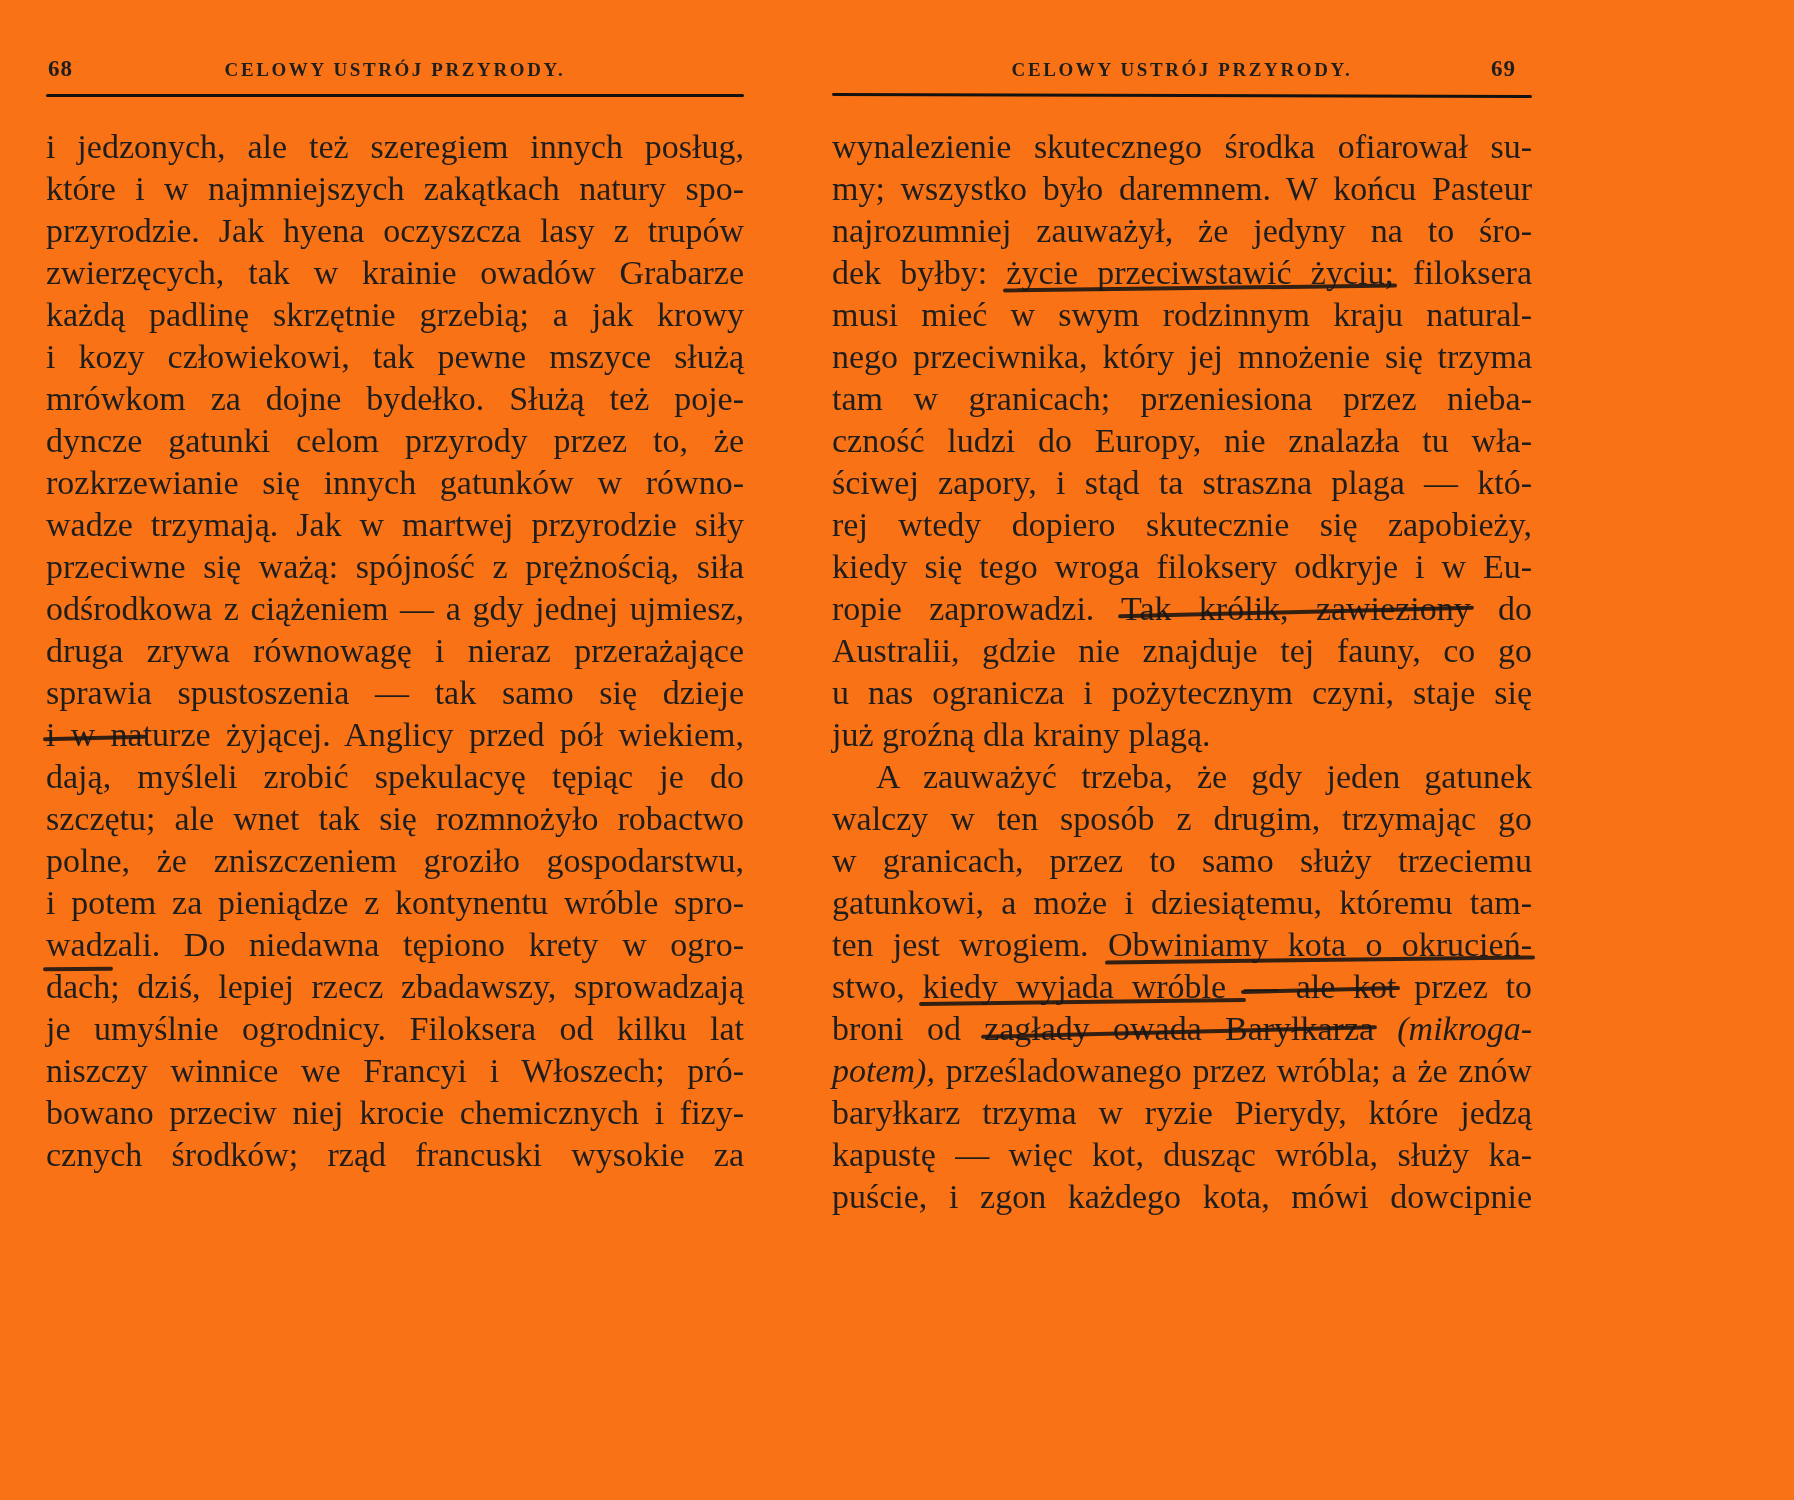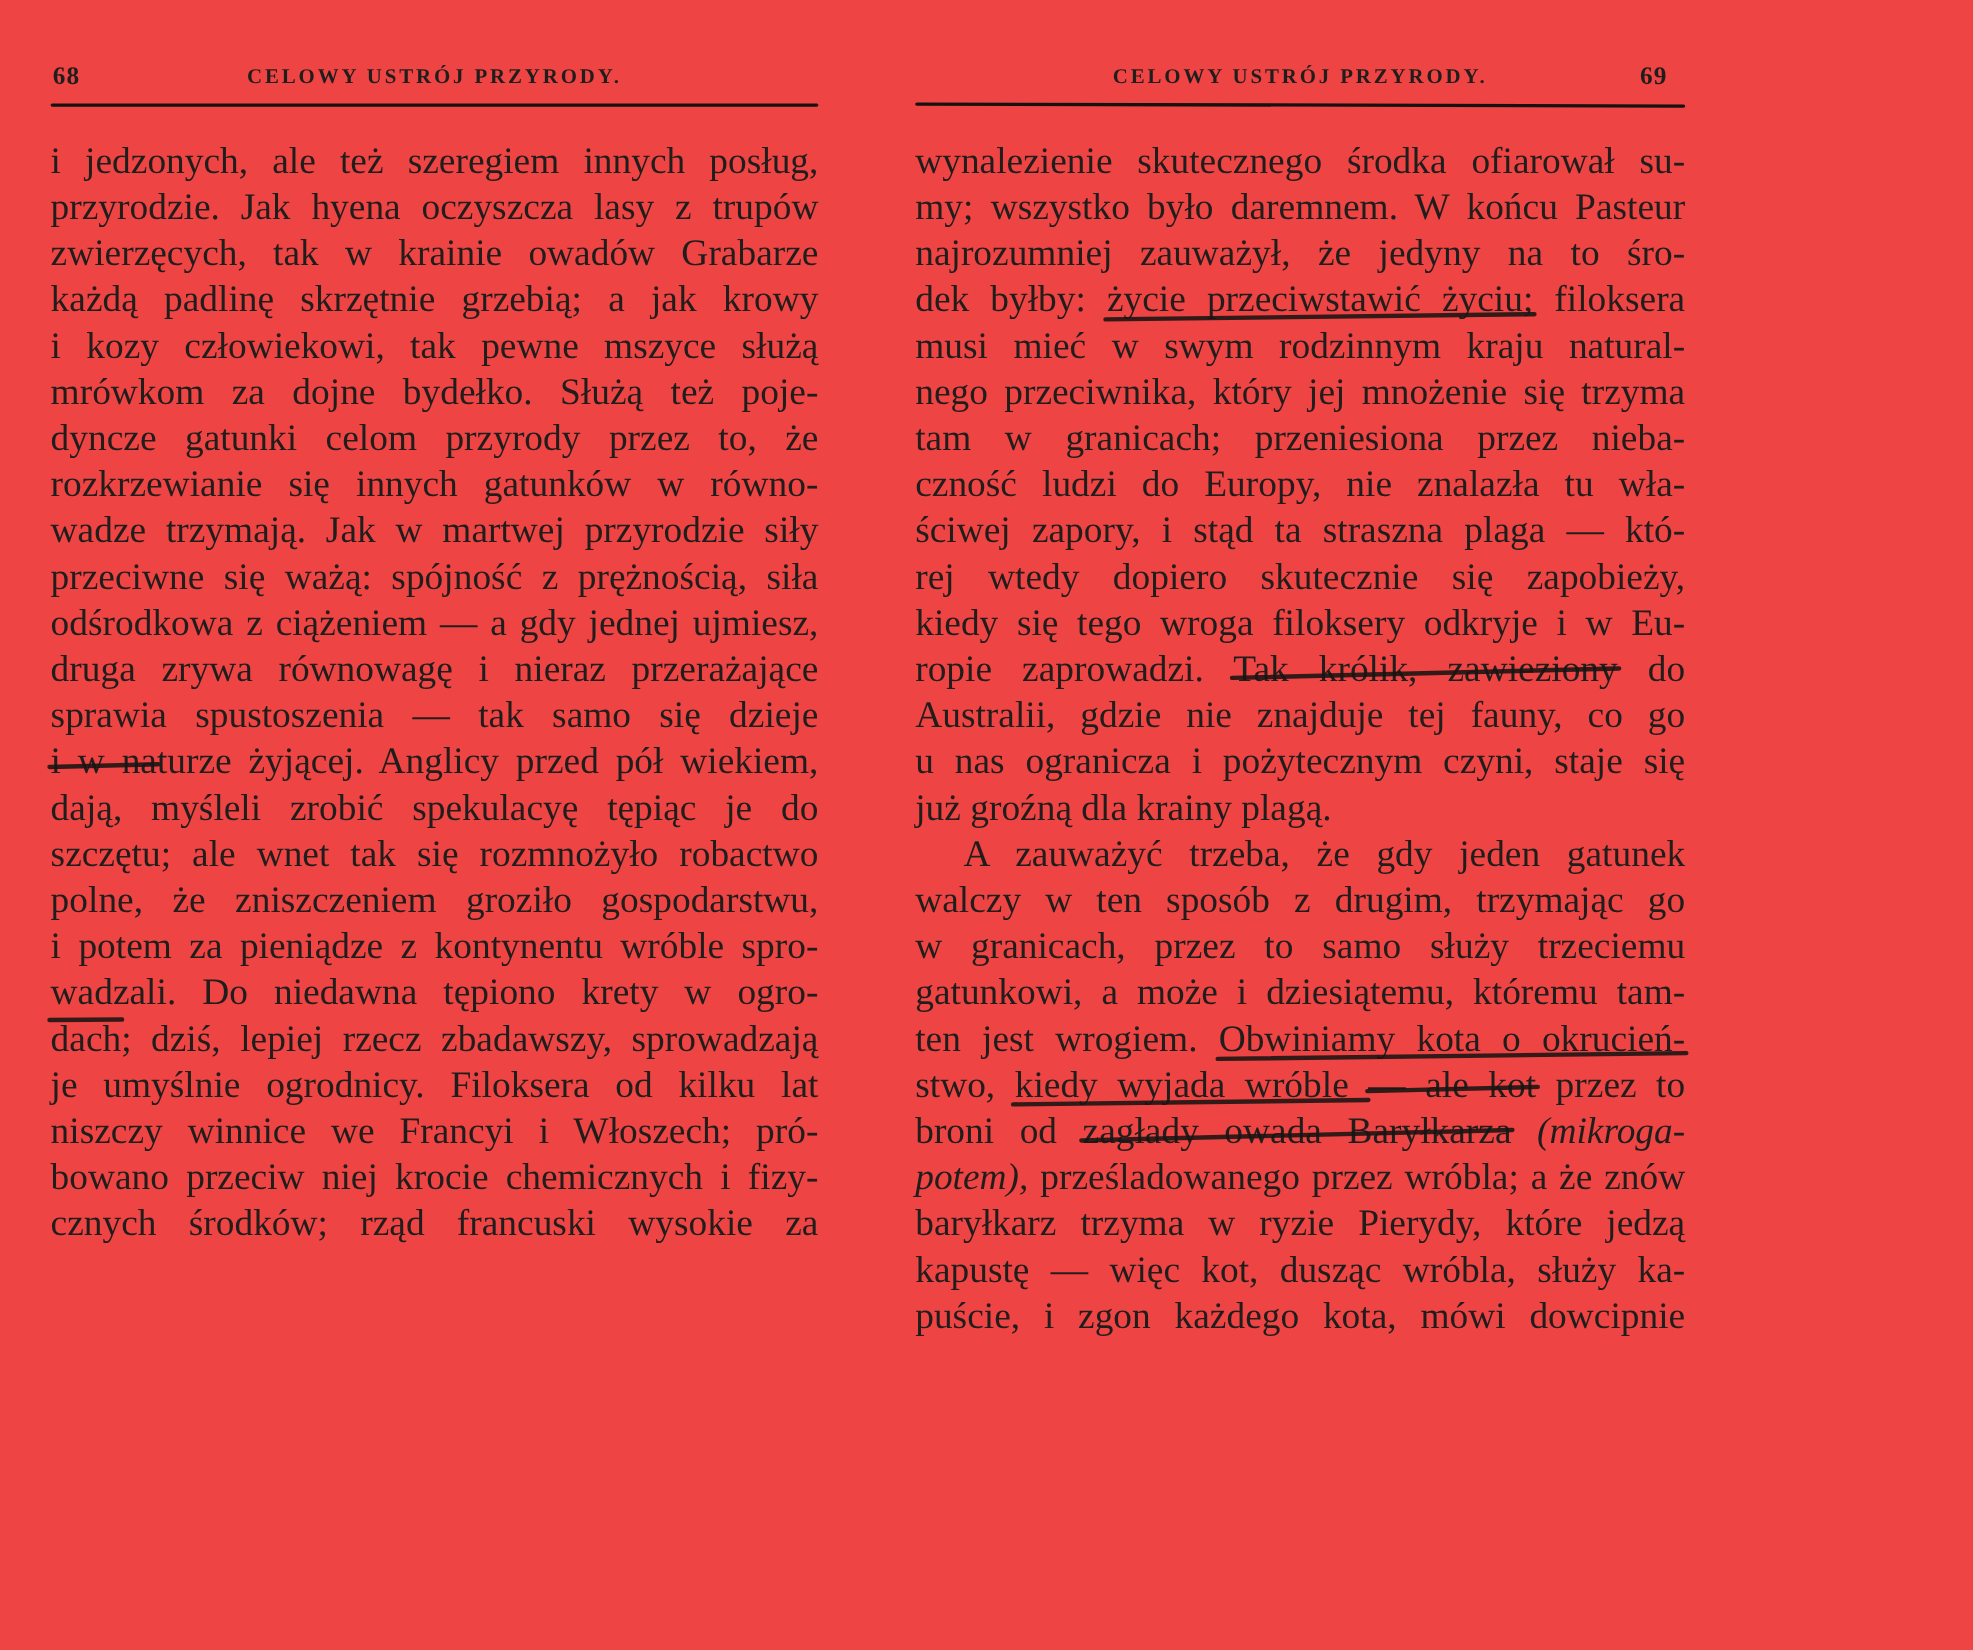--- a/index.html
+++ b/index.html
@@ -4,21 +4,21 @@
 <style>
   * { margin:0; padding:0; box-sizing:border-box; }
   html,body { width:1794px; height:1500px; }
   body {
     background:#ffffff;
     font-family:"Liberation Serif","DejaVu Serif",serif;
     color:#201e1c;
     position:relative;
     overflow:hidden;
   }
-  .spread { position:absolute; inset:0; background:#ef4444; }
+  .spread { position:absolute; inset:0; background:#f97316; }
   .page { position:absolute; top:0; height:100%; }
   .page-left  { left:46px;  width:698px; }
   .page-right { left:832px; width:700px; }
 
   .page-head { position:relative; margin-top:54px; height:34px; }
   .head-number {
     position:absolute; top:2px;
     font-size:23px; font-weight:bold; letter-spacing:1px;
   }
   .page-left  .head-number { left:2px; }
@@ -71,20 +71,21 @@
 
   <div class="page page-left">
     <div class="page-head">
       <span class="head-number">68</span>
       <div class="head-title">CELOWY USTRÓJ PRZYRODY.</div>
     </div>
     <div class="header-rule"></div>
     <div class="page-body">
         <div class="paragraph">
           <div class="line"><span class="seg">i jedzonych, ale też szeregiem innych posług,</span></div>
+          <div class="line"><span class="seg">które i w najmniejszych zakątkach natury spo-</span></div>
           <div class="line"><span class="seg">przyrodzie. Jak hyena oczyszcza lasy z trupów</span></div>
           <div class="line"><span class="seg">zwierzęcych, tak w krainie owadów Grabarze</span></div>
           <div class="line"><span class="seg">każdą padlinę skrzętnie grzebią; a jak krowy</span></div>
           <div class="line"><span class="seg">i kozy człowiekowi, tak pewne mszyce służą</span></div>
           <div class="line"><span class="seg">mrówkom za dojne bydełko. Służą też poje-</span></div>
           <div class="line"><span class="seg">dyncze gatunki celom przyrody przez to, że</span></div>
           <div class="line"><span class="seg">rozkrzewianie się innych gatunków w równo-</span></div>
           <div class="line"><span class="seg">wadze trzymają. Jak w martwej przyrodzie siły</span></div>
           <div class="line"><span class="seg">przeciwne się ważą: spójność z prężnością, siła</span></div>
           <div class="line"><span class="seg">odśrodkowa z ciążeniem — a gdy jednej ujmiesz,</span></div>

